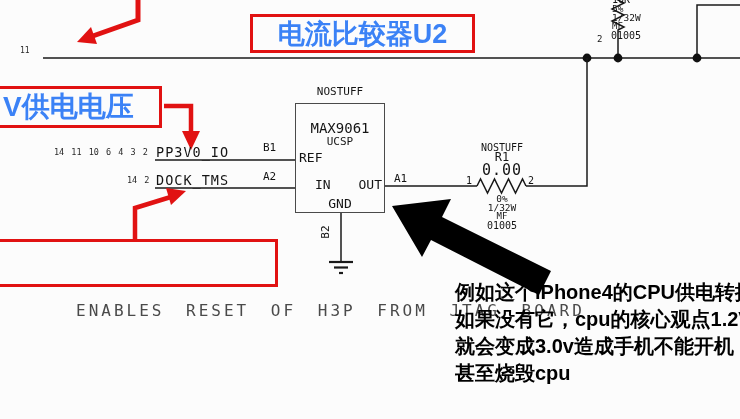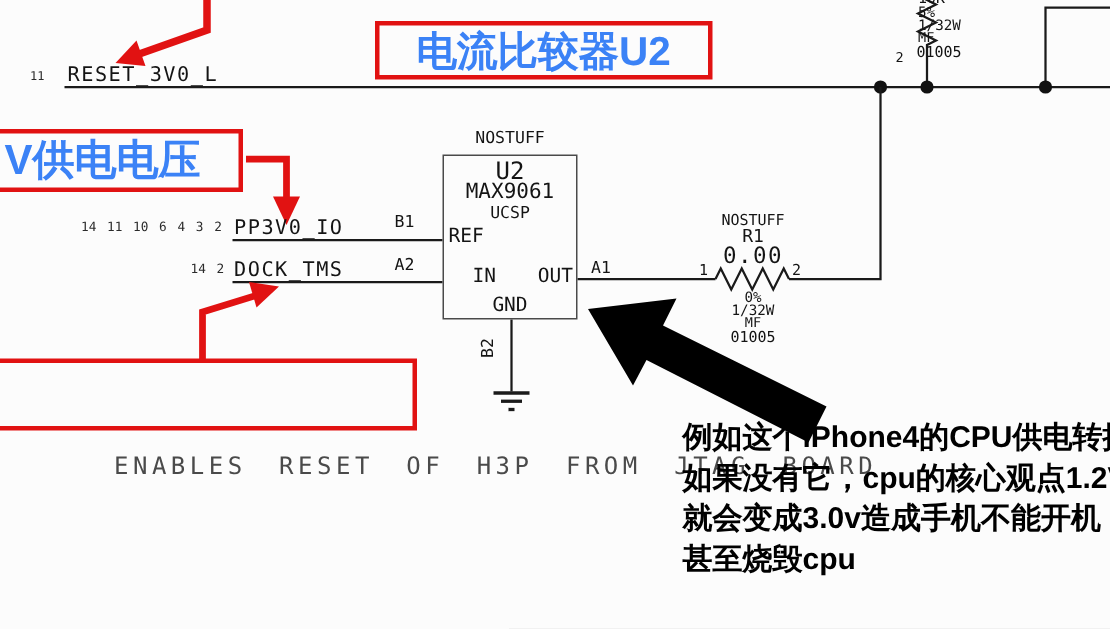--- a/index.html
+++ b/index.html
@@ -68,31 +68,29 @@
 
     <g>
       <path d="M135,241 L135,208 L174,196" stroke="#e11212" stroke-width="4.5" fill="none"></path>
       <polygon points="186,191 171,205 166,188" fill="#e11212"></polygon>
     </g>
 
     <polygon points="392,206 451,199 442,217 551,271 539,295 431,240 422,257" fill="#000"></polygon>
   </svg>
 
   <div class="abs refs" style="left:20px;top:47px;font-size:8px;text-align:right;">11</div>
-  <div class="abs netlabel" style="left:45px;top:43px;">RESET_3V0_L</div>
 
   <div class="abs refs" style="left:54px;top:148px;word-spacing:2px;">14 11 10 6 4 3 2</div>
   <div class="abs netlabel" style="left:156px;top:145px;">PP3V0_IO</div>
 
   <div class="abs refs" style="left:127px;top:176px;word-spacing:2px;">14 2</div>
   <div class="abs netlabel" style="left:156px;top:173px;">DOCK_TMS</div>
 
   <div class="abs chiptext" style="top:86px;font-size:11px;">NOSTUFF</div>
   <div class="chipbox"></div>
-  <div class="abs chiptext" style="top:105px;font-size:16px;">U2</div>
   <div class="abs chiptext" style="top:121px;font-size:14px;">MAX9061</div>
   <div class="abs chiptext" style="top:136px;font-size:11px;">UCSP</div>
   <div class="abs pinname" style="left:299px;top:151px;text-align:center;">REF</div>
   <div class="abs pinname" style="left:315px;top:178px;">IN</div>
   <div class="abs pinname" style="left:295px;top:178px;width:87px;text-align:right;">OUT</div>
   <div class="abs chiptext pinname" style="top:197px;">GND</div>
   <div class="abs pinnum" style="left:263px;top:142px;">B1</div>
   <div class="abs pinnum" style="left:263px;top:171px;">A2</div>
   <div class="abs pinnum" style="left:394px;top:173px;">A1</div>
   <div class="abs pinnum" style="left:319px;top:226px;transform:rotate(-90deg);">B2</div>

